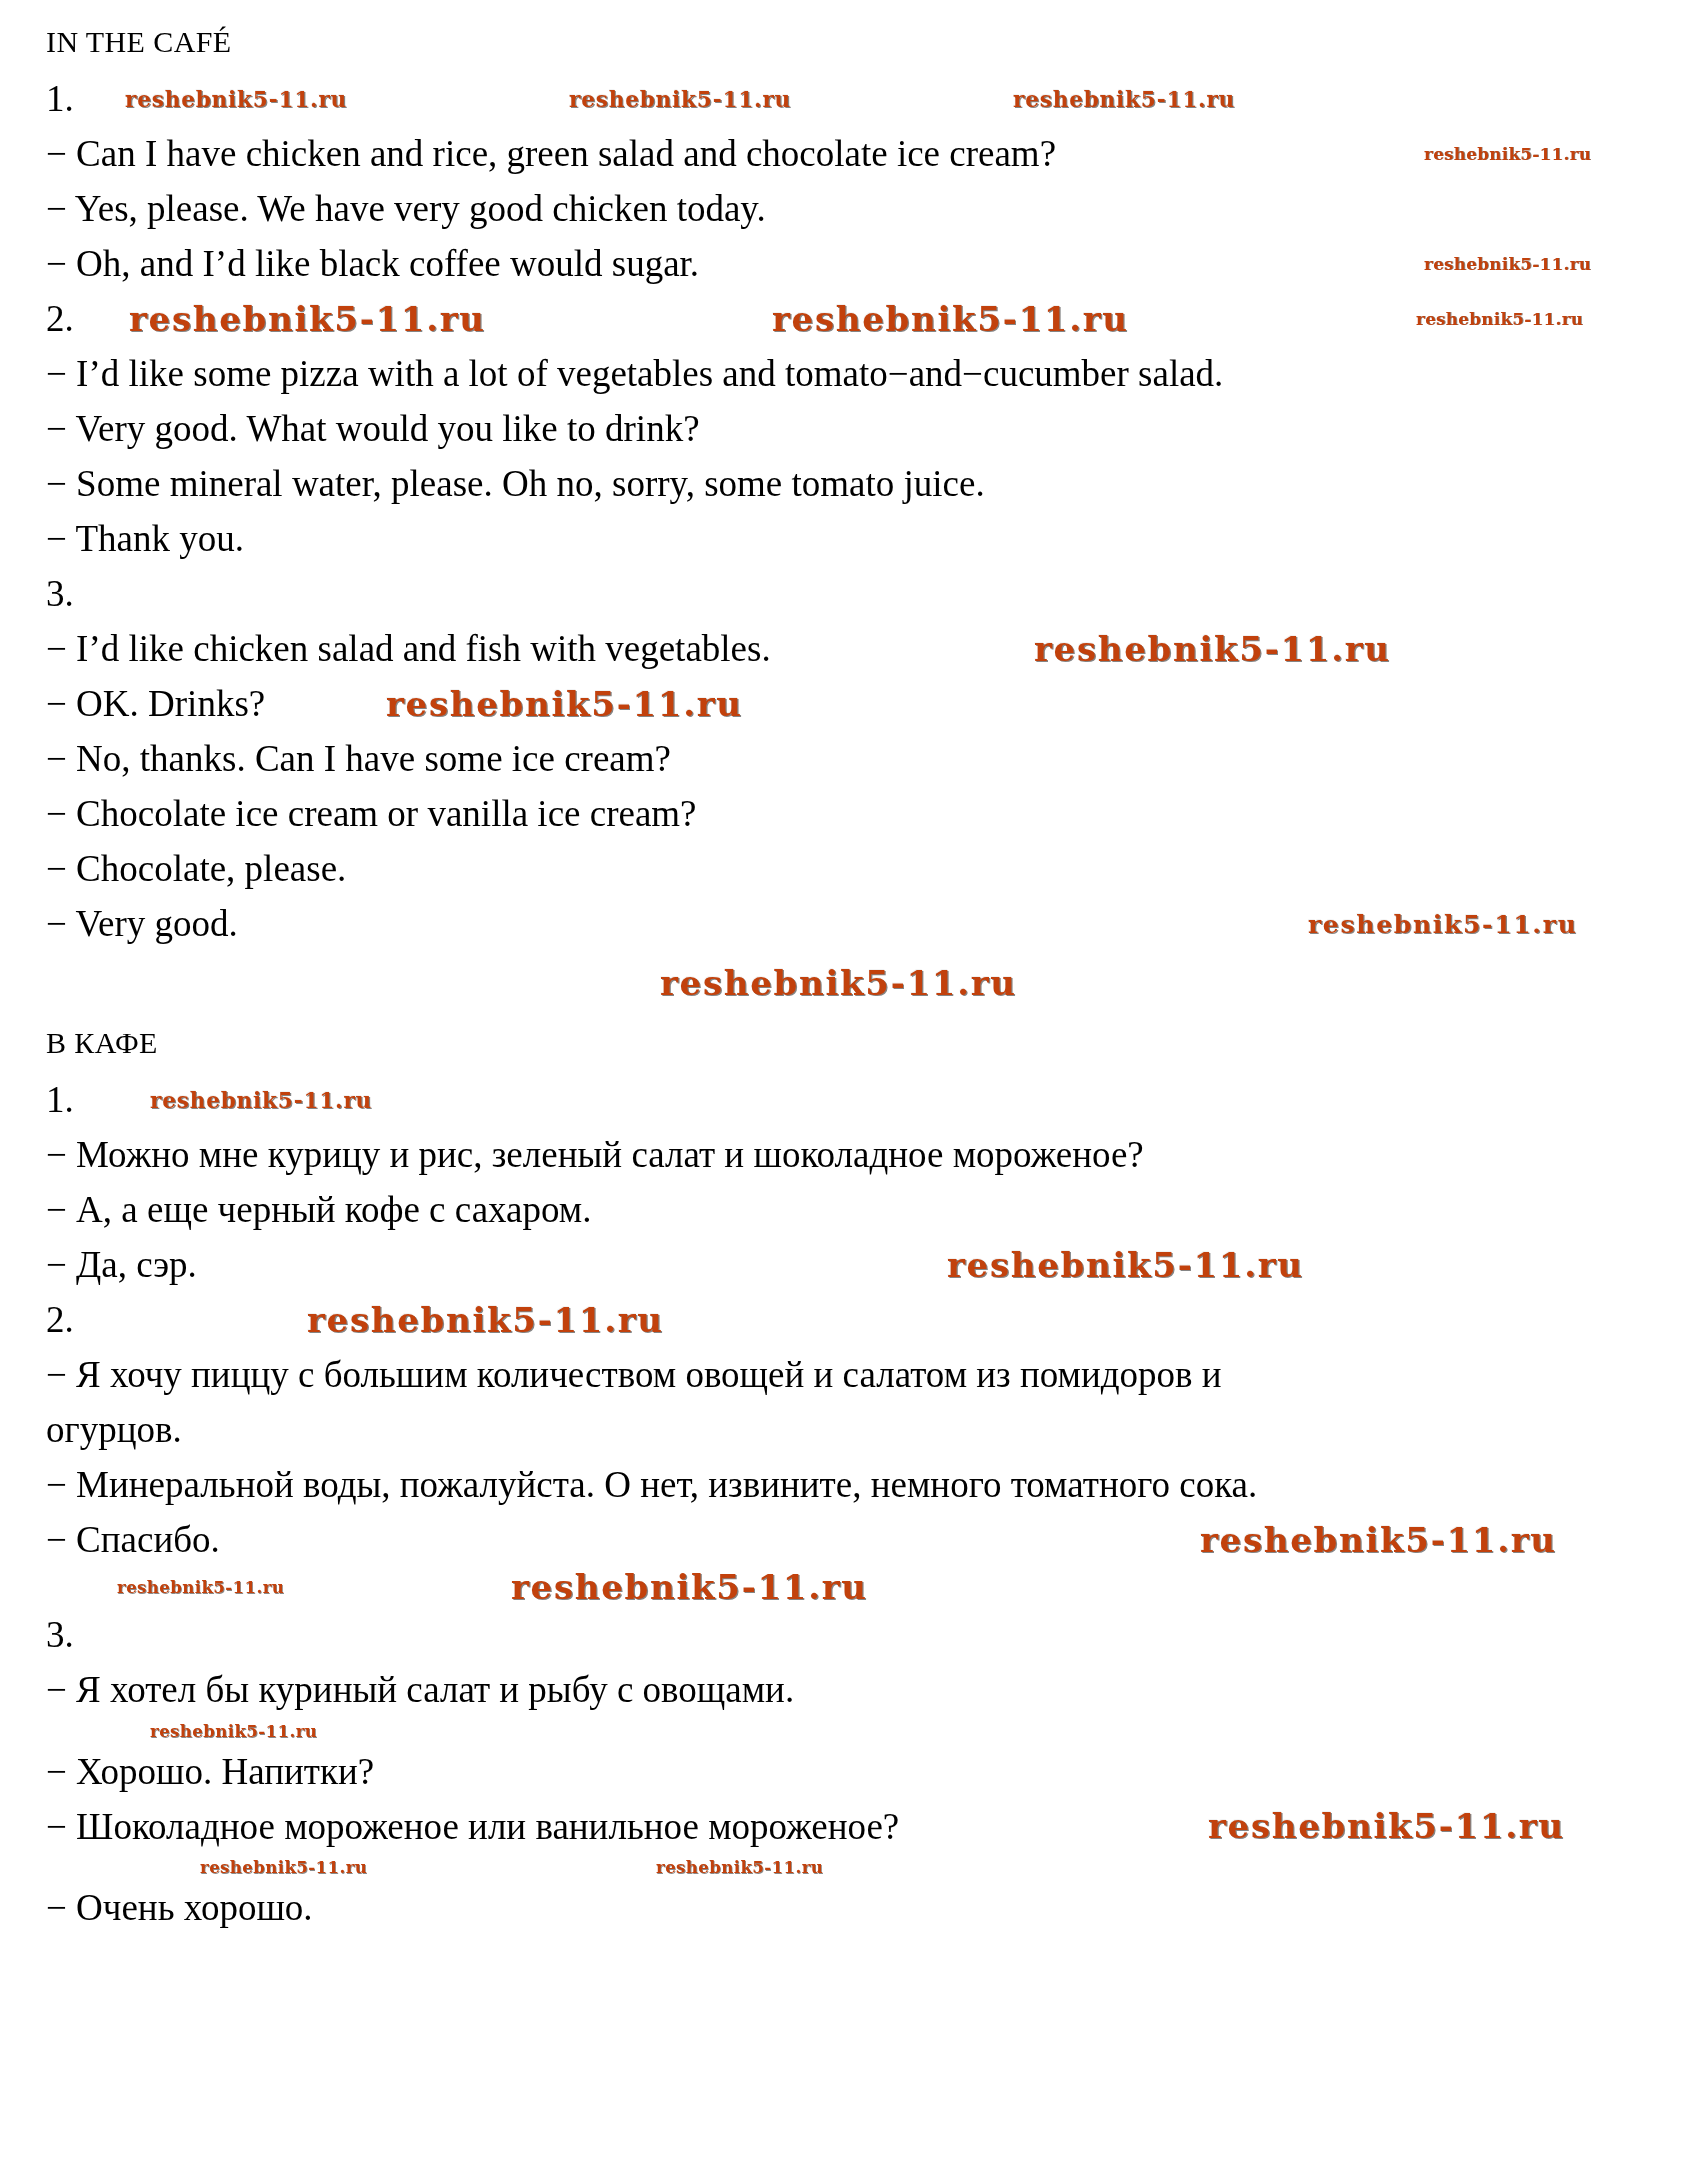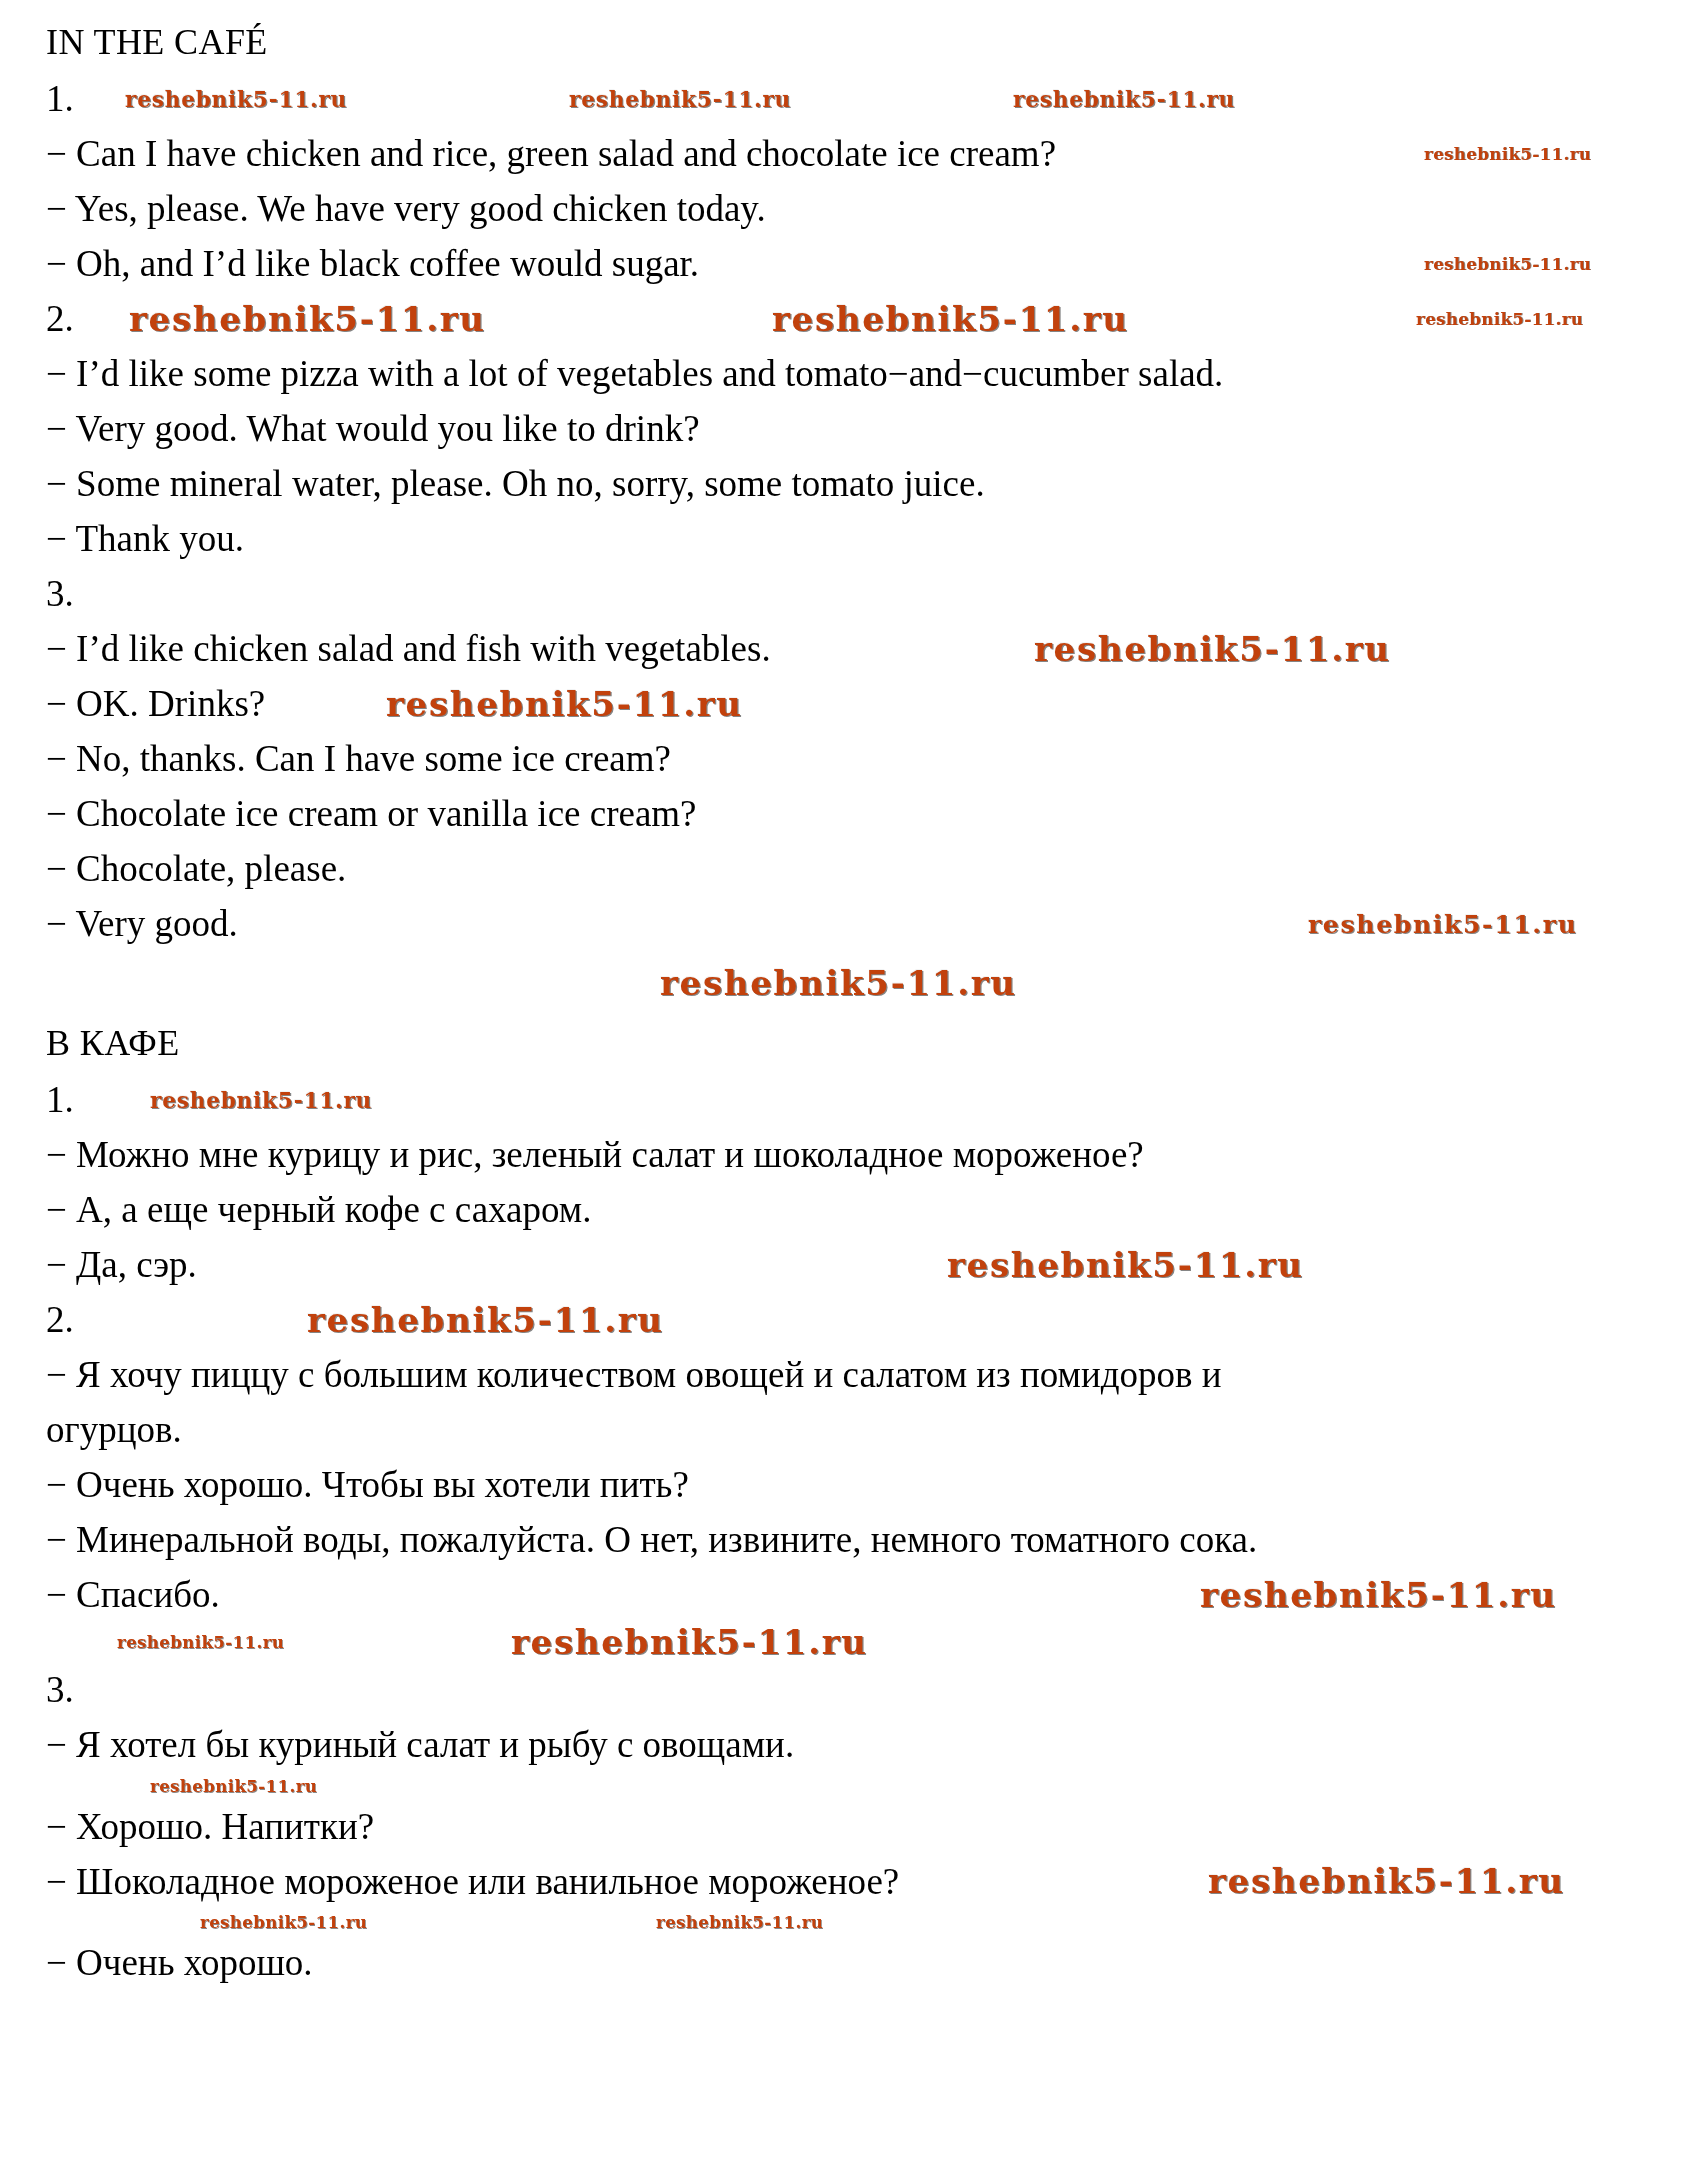--- a/index.html
+++ b/index.html
@@ -11,21 +11,21 @@
     font-family: "Liberation Serif", "DejaVu Serif", serif;
     color: #000000;
   }
   .page {
     position: relative;
     width: 1682px;
     height: 2183px;
     padding: 13.3px 33px 0 46px;
   }
   .title {
-    font-size: 36px;
+    font-size: 30px;
     font-weight: normal;
     line-height: 58px;
     letter-spacing: 0.4px;
   }
   .row {
     position: relative;
     min-height: 55px;
     line-height: 55px;
     font-size: 37px;
   }
@@ -149,23 +149,20 @@
     <span class="wm wm-lg" style="left:261px">reshebnik5-11.ru</span>
   </div>
 
   <div class="row">
     <span class="txt">− Я хочу пиццу с большим количеством овощей и салатом из помидоров и</span>
   </div>
   <div class="row">
     <span class="txt">огурцов.</span>
   </div>
   <div class="row">
-    <span class="txt">− Очень хорошо. Чтобы вы хотели пить?</span>
-  </div>
-  <div class="row">
     <span class="txt">− Минеральной воды, пожалуйста. О нет, извините, немного томатного сока.</span>
   </div>
   <div class="row">
     <span class="txt">− Спасибо.</span>
     <span class="wm wm-lg" style="left:1154px">reshebnik5-11.ru</span>
   </div>
 
   <div class="row wmrow">
     <span class="wm wm-xs" style="left:71px">reshebnik5-11.ru</span>
     <span class="wm wm-lg" style="left:465px">reshebnik5-11.ru</span>

